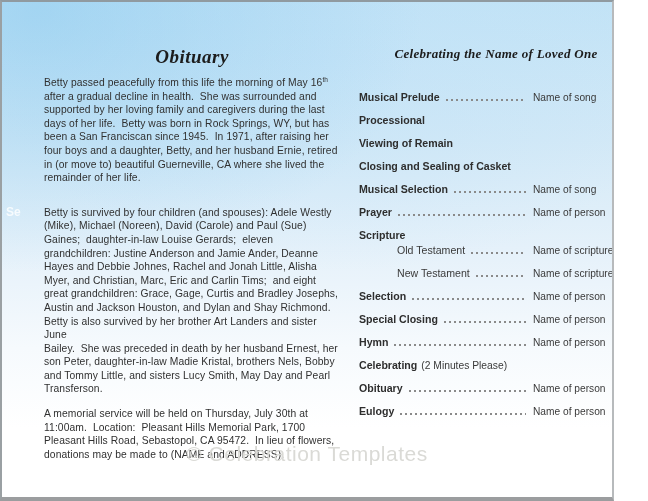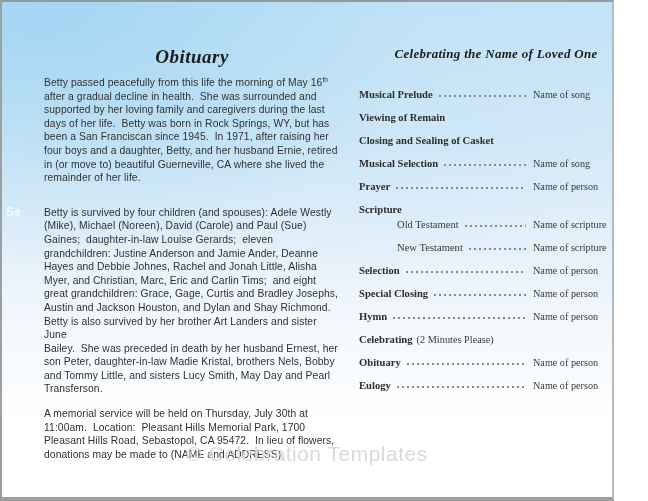--- a/index.html
+++ b/index.html
@@ -70,23 +70,23 @@
     font-family: "Liberation Serif", serif;
     font-style: italic;
     font-weight: bold;
     font-size: 13px;
     letter-spacing: 0.3px;
     text-align: center;
     color: #1c1c1c;
   }
   .row {
     display: flex;
+    align-items: flex-end;
     height: 14px;
     margin-bottom: 9px;
-    font-family: Liberation Serif, serif;
   }
   .row.tight { margin-bottom: 1px; }
   .row.indent { padding-left: 38px; }
   .lbl {
     font-weight: bold;
     font-size: 10.6px;
     color: #2e2e2e;
     white-space: pre;
   }
   .row.indent .lbl { font-weight: normal; color: #3a3a3a; }
@@ -171,20 +171,23 @@
 
   <section class="page-right">
     <h1 class="title-right">Celebrating the Name of Loved One</h1>
     <div id="program-list">
         <div class="row">
           <span class="lbl">Musical Prelude</span>
           <span class="leader"></span>
           <span class="val">Name of song</span>
         </div>
         <div class="row">
+          <span class="lbl">Processional</span>
+        </div>
+        <div class="row">
           <span class="lbl">Viewing of Remain</span>
         </div>
         <div class="row">
           <span class="lbl">Closing and Sealing of Casket</span>
         </div>
         <div class="row">
           <span class="lbl">Musical Selection</span>
           <span class="leader"></span>
           <span class="val">Name of song</span>
         </div>

